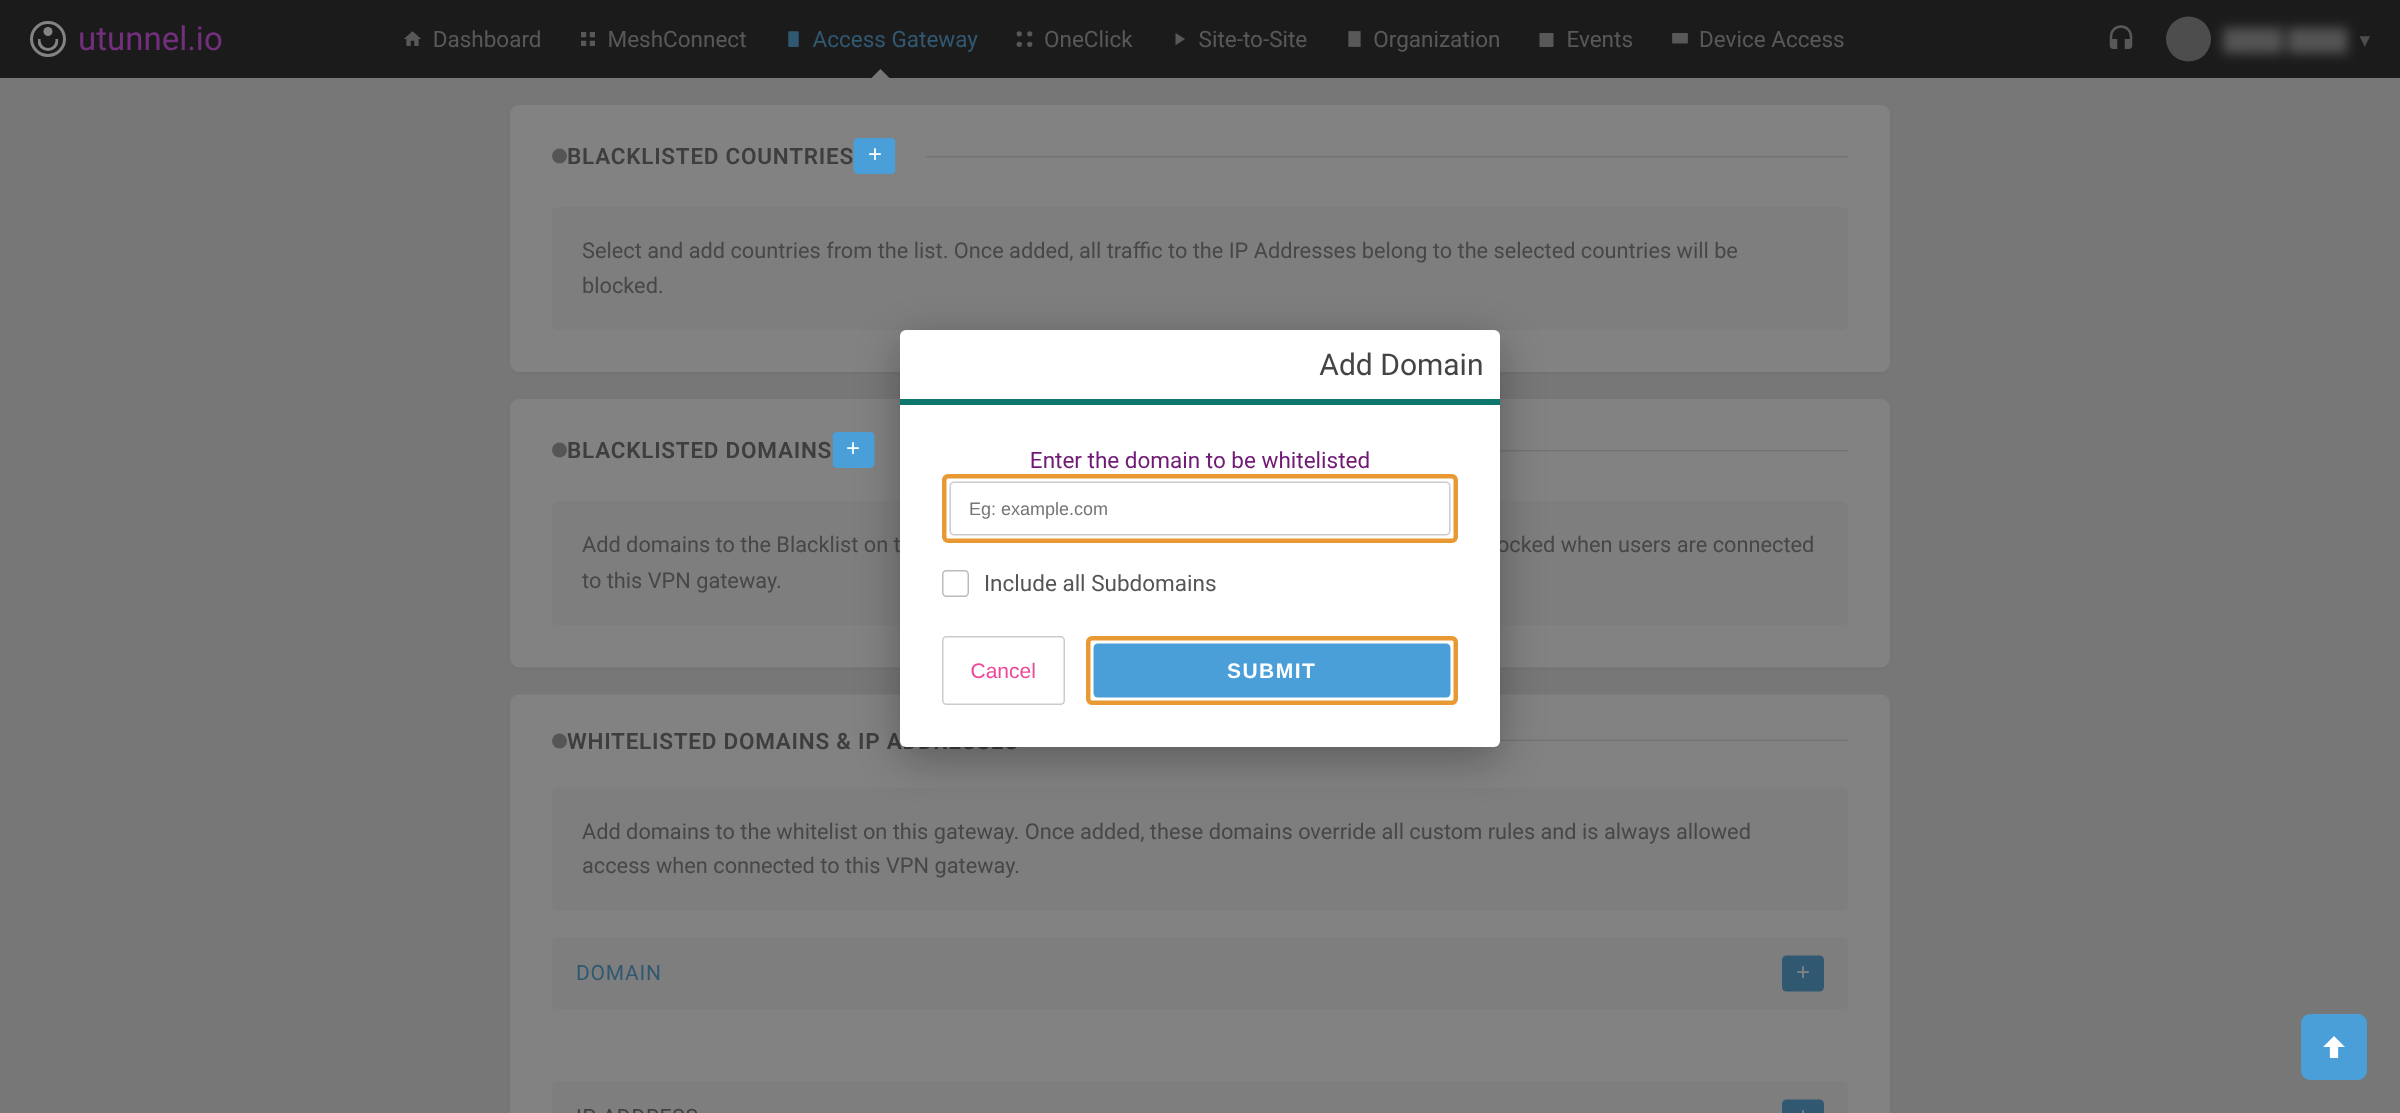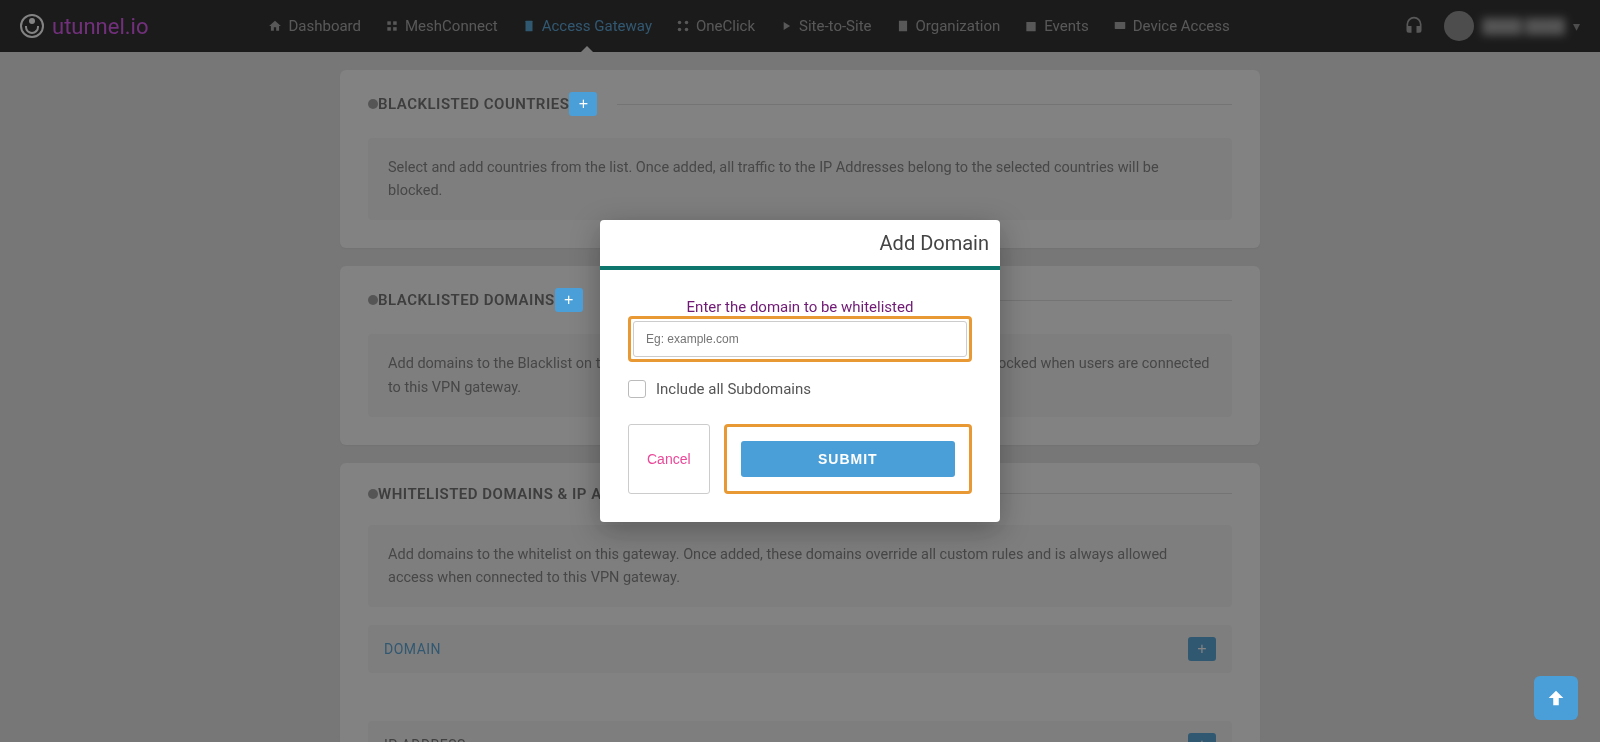--- a/index.html
+++ b/index.html
@@ -48,21 +48,21 @@
     .modal-title { font-size: 20px; color: #444; font-weight: 400; }
     .modal-body { padding: 28px; }
     .modal-prompt { text-align: center; color: #701a75; font-size: 15px; }
     .input-highlight { border: 3px solid #e89933; border-radius: 4px; padding: 2px; margin-bottom: 18px; }
     .domain-input { width: 100%; padding: 10px 12px; border: 1px solid #ccc; border-radius: 3px; font-size: 12px; outline: none; }
     .checkbox-row { display: flex; align-items: center; gap: 10px; margin-bottom: 26px; }
     .checkbox { width: 18px; height: 18px; border: 1.5px solid #bbb; border-radius: 3px; }
     .checkbox-label { color: #555; font-size: 15px; }
     .modal-actions { display: flex; gap: 14px; align-items: stretch; }
     .cancel-btn { padding: 10px 18px; background: #fff; border: 1px solid #ccc; border-radius: 3px; color: #ec4899; font-size: 14px; cursor: pointer; }
-    .submit-highlight { flex: 1; border: 3px solid #e89933; border-radius: 4px; padding: 14px; text-decoration: underline; }
+    .submit-highlight { flex: 1; border: 3px solid #e89933; border-radius: 4px; padding: 2px; text-decoration: underline; }
     .submit-btn { width: 100%; height: 100%; padding: 10px; background: #4a9fd8; border: none; border-radius: 3px; color: #fff; font-size: 14px; font-weight: 600; letter-spacing: 1px; cursor: pointer; }
     
     .scroll-top { position: fixed; bottom: 22px; right: 22px; width: 44px; height: 44px; background: #4a9fd8; border-radius: 6px; display: flex; align-items: center; justify-content: center; cursor: pointer; }
     .scroll-top svg { fill: #fff; }
   </style>
 </head>
 <body>
 
 <div class="topbar">
   <div class="logo">

